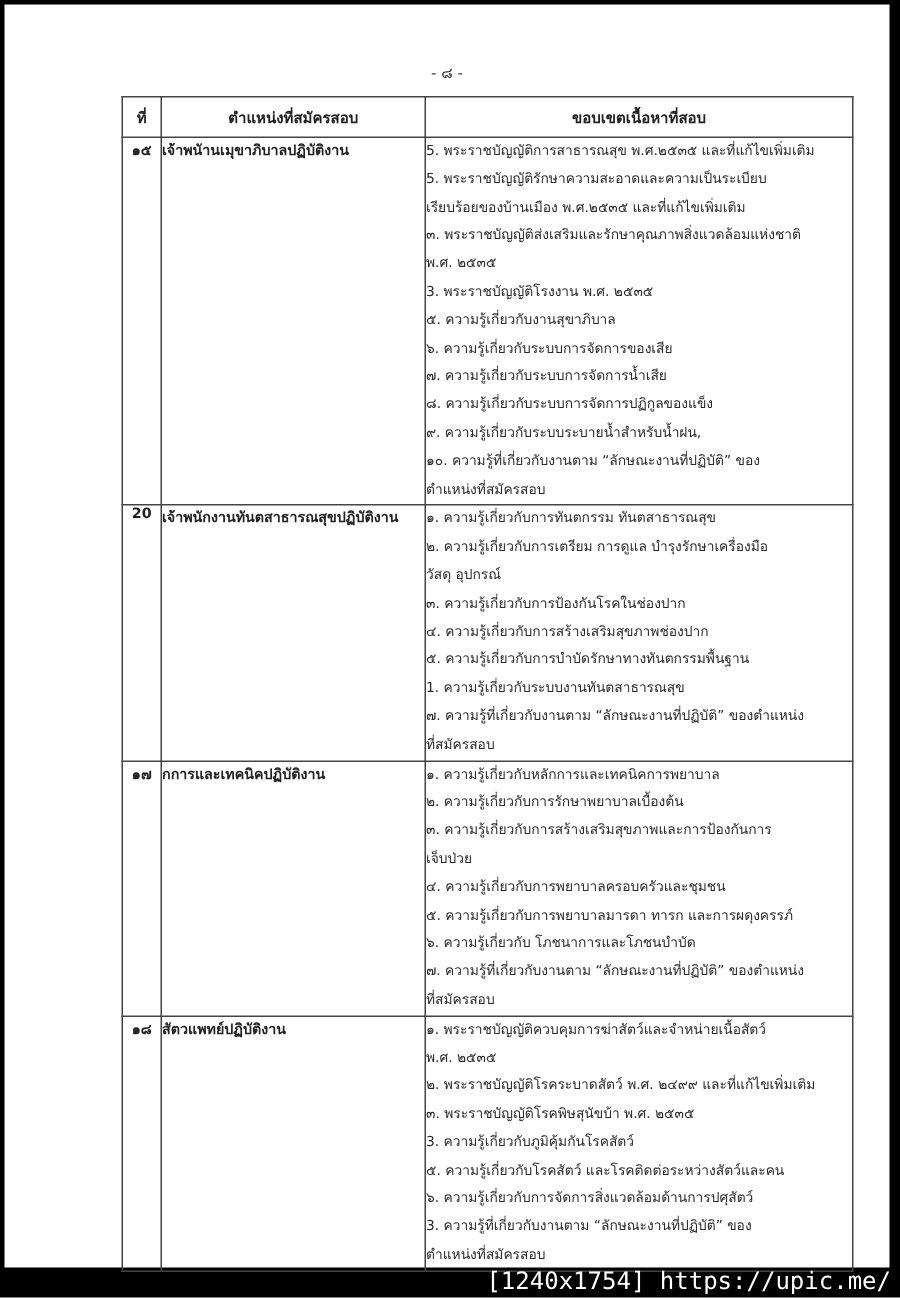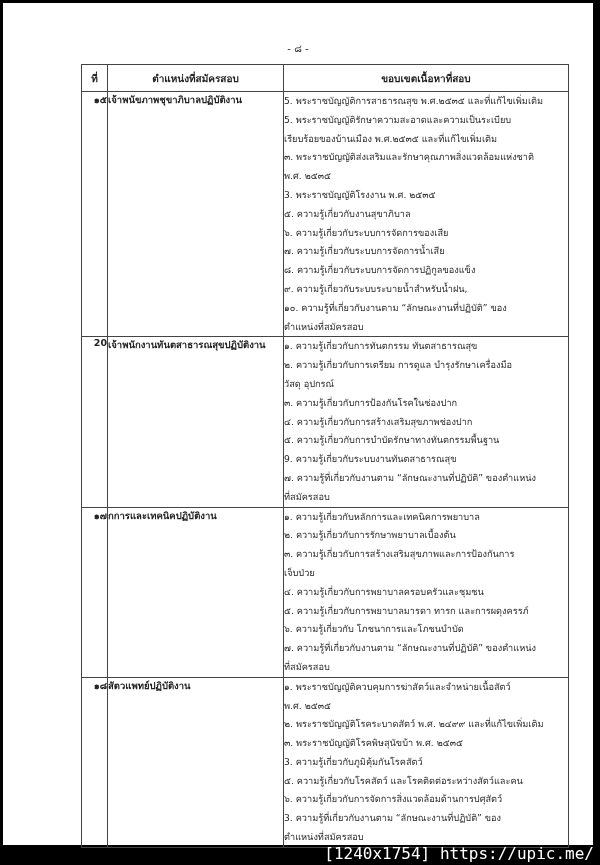--- a/index.html
+++ b/index.html
@@ -4,21 +4,21 @@
 <style>
   html, body { margin:0; padding:0; }
   body { width:600px; height:865px; background:#000; position:relative; overflow:hidden;
          font-family: "DejaVu Sans", sans-serif; color:#222; }
   .page { position:absolute; left:3px; top:3px; width:590px; height:842px; background:#fff; }
   .page-number { position:absolute; left:0; width:590px; top:38px; text-align:center; font-size:10px; color:#333; }
   table.exam { position:absolute; left:78px; top:61px; width:487px; border-collapse:collapse; table-layout:fixed; }
   table.exam td, table.exam th { border:1.3px solid #444; vertical-align:top; padding:0; }
   table.exam th { height:26px; font-size:10px; font-weight:bold; vertical-align:middle; text-align:center; color:#222; }
   col.c-no { width:26px; } col.c-pos { width:176px; } col.c-scope { width:285px; }
-  td.no { text-align:right; font-weight:bold; font-size:9.5px; padding-top:4px; }
+  td.no { text-align:center; font-weight:bold; font-size:9.5px; padding-top:4px; }
   td.pos { font-weight:bold; font-size:9.5px; padding:3px 5px 0 4px; }
   td.scope { padding:3px 5px 4px 5px; }
   .scope-line { font-size:9.2px; line-height:18.8px; white-space:nowrap; overflow:hidden; color:#2a2a2a; }
   .watermark { position:absolute; right:6px; bottom:2px; color:#fff; font-size:16px; font-family:"DejaVu Sans Mono", monospace; }
 </style>
 </head>
 <body>
 
 <div class="page">
   <div class="page-number">- ๘ -</div>
@@ -32,21 +32,21 @@
     <thead>
       <tr>
         <th>ที่</th>
         <th>ตำแหน่งที่สมัครสอบ</th>
         <th>ขอบเขตเนื้อหาที่สอบ</th>
       </tr>
     </thead>
     <tbody id="rows">
         <tr style="height: 226px;">
           <td class="no">๑๕</td>
-          <td class="pos">เจ้าพนัขภาพชุขาภิบาลปฏิบัติงาน</td>
+          <td class="pos">เจ้าพนัานเมุขาภิบาลปฏิบัติงาน</td>
           <td class="scope">
             <div class="scope-line">5. พระราชบัญญัติการสาธารณสุข พ.ศ.๒๕๓๕ และที่แก้ไขเพิ่มเติม</div>
             <div class="scope-line">5. พระราชบัญญัติรักษาความสะอาดและความเป็นระเบียบ</div>
             <div class="scope-line">เรียบร้อยของบ้านเมือง พ.ศ.๒๕๓๕ และที่แก้ไขเพิ่มเติม</div>
             <div class="scope-line">๓. พระราชบัญญัติส่งเสริมและรักษาคุณภาพสิ่งแวดล้อมแห่งชาติ</div>
             <div class="scope-line">พ.ศ. ๒๕๓๕</div>
             <div class="scope-line">3. พระราชบัญญัติโรงงาน พ.ศ. ๒๕๓๕</div>
             <div class="scope-line">๕. ความรู้เกี่ยวกับงานสุขาภิบาล</div>
             <div class="scope-line">๖. ความรู้เกี่ยวกับระบบการจัดการของเสีย</div>
             <div class="scope-line">๗. ความรู้เกี่ยวกับระบบการจัดการน้ำเสีย</div>
@@ -59,21 +59,21 @@
         <tr style="height: 168px;">
           <td class="no">20</td>
           <td class="pos">เจ้าพนักงานทันตสาธารณสุขปฏิบัติงาน</td>
           <td class="scope">
             <div class="scope-line">๑. ความรู้เกี่ยวกับการทันตกรรม ทันตสาธารณสุข</div>
             <div class="scope-line">๒. ความรู้เกี่ยวกับการเตรียม การดูแล บำรุงรักษาเครื่องมือ</div>
             <div class="scope-line">วัสดุ อุปกรณ์</div>
             <div class="scope-line">๓. ความรู้เกี่ยวกับการป้องกันโรคในช่องปาก</div>
             <div class="scope-line">๔. ความรู้เกี่ยวกับการสร้างเสริมสุขภาพช่องปาก</div>
             <div class="scope-line">๕. ความรู้เกี่ยวกับการบำบัดรักษาทางทันตกรรมพื้นฐาน</div>
-            <div class="scope-line">9. ความรู้เกี่ยวกับระบบงานทันตสาธารณสุข</div>
+            <div class="scope-line">1. ความรู้เกี่ยวกับระบบงานทันตสาธารณสุข</div>
             <div class="scope-line">๗. ความรู้ที่เกี่ยวกับงานตาม “ลักษณะงานที่ปฏิบัติ” ของตำแหน่ง</div>
             <div class="scope-line">ที่สมัครสอบ</div>
           </td>
         </tr>
         <tr style="height: 159px;">
           <td class="no">๑๗</td>
           <td class="pos">กการและเทคนิคปฏิบัติงาน</td>
           <td class="scope">
             <div class="scope-line">๑. ความรู้เกี่ยวกับหลักการและเทคนิคการพยาบาล</div>
             <div class="scope-line">๒. ความรู้เกี่ยวกับการรักษาพยาบาลเบื้องต้น</div>

